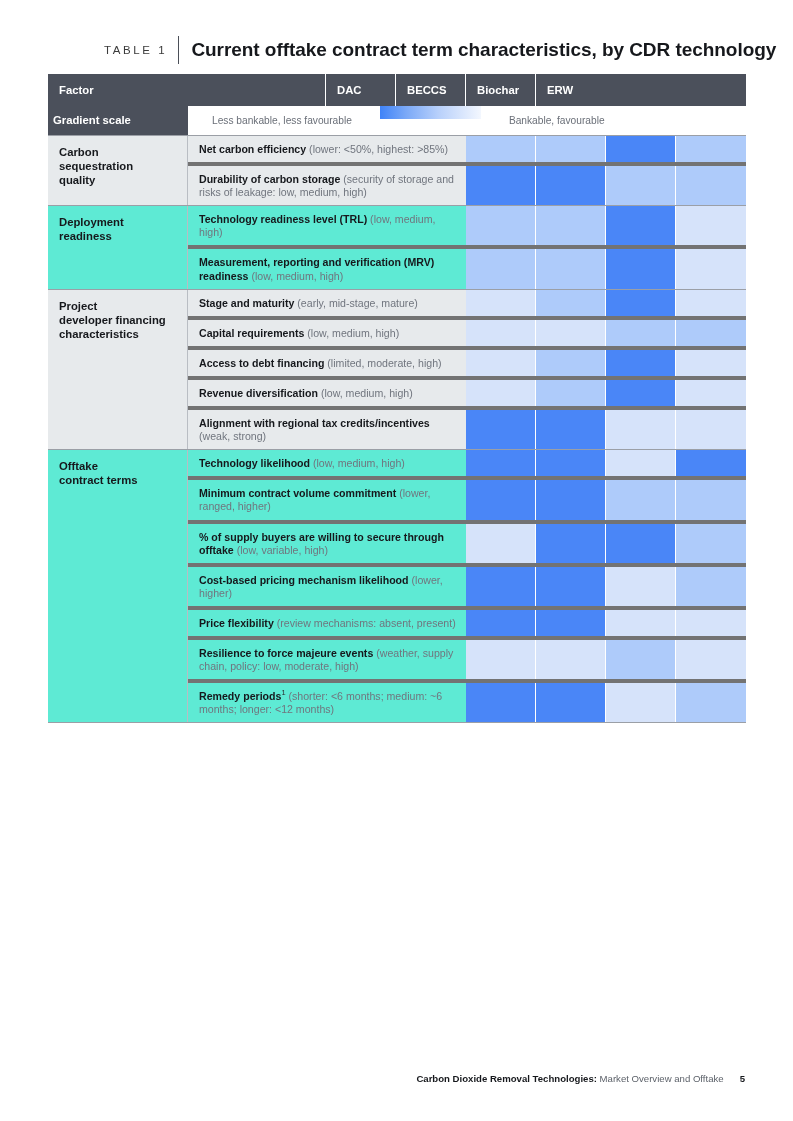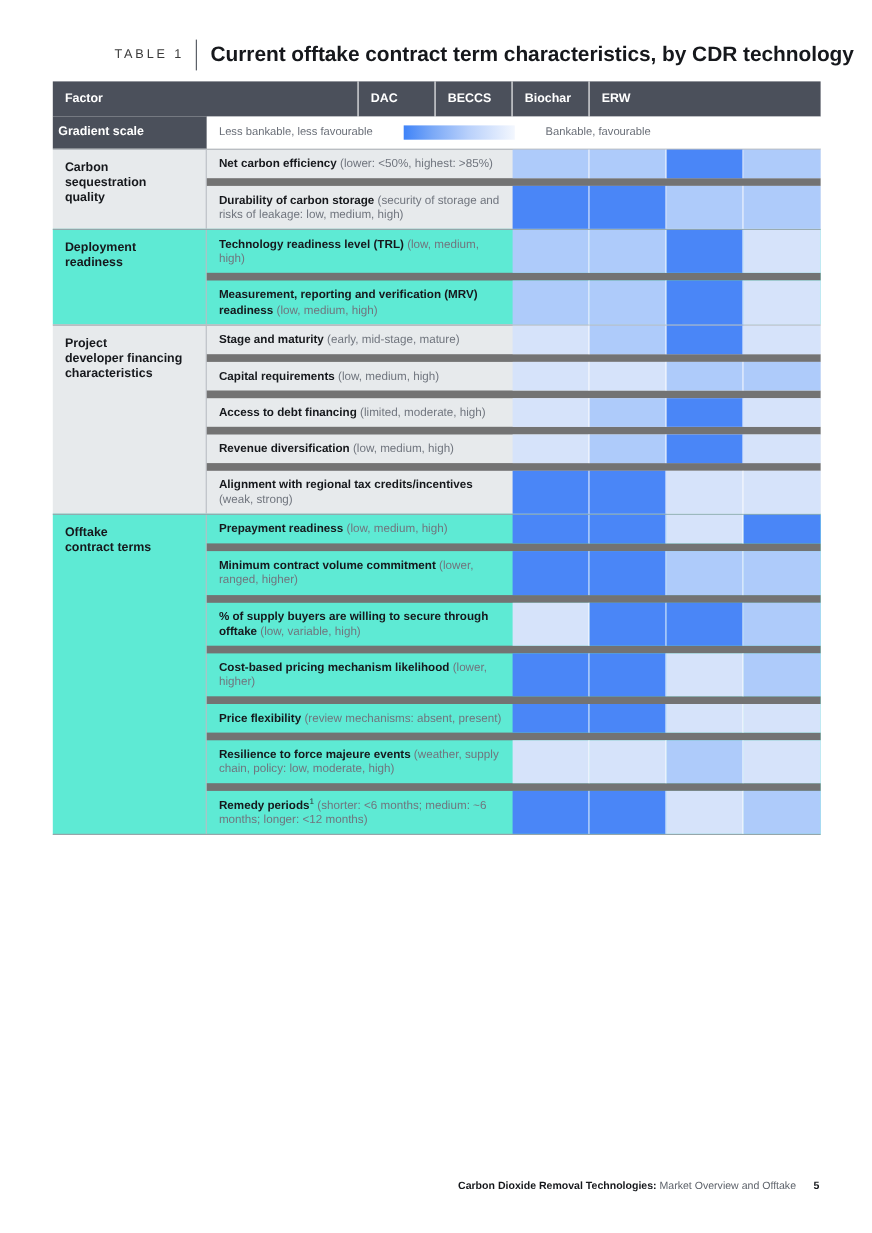--- a/index.html
+++ b/index.html
@@ -100,22 +100,21 @@
     color: #ffffff;
     font-size: 11.3px;
     font-weight: 700;
     line-height: 29px;
     padding-left: 5px;
     box-sizing: border-box;
   }
   .grad-body {
     flex: 1 1 auto;
     display: flex;
-    align-items: center;
-    padding-left: 11px;
+    padding-left: 24px;
     background: #ffffff;
     box-sizing: border-box;
     gap: 20px;
   }
   .grad-cap {
     font-size: 10.2px;
     color: #6a6f78;
     line-height: 29px;
     white-space: nowrap;
   }
@@ -144,21 +143,21 @@
     line-height: 14.2px;
     border-right: 1px solid #b9bdc3;
   }
 
   .rows-wrap { flex: 1 1 auto; }
 
   .frow {
     display: flex;
     width: 558px;
     box-sizing: border-box;
-    border-bottom: 7px solid #737373;
+    border-bottom: 4px solid #737373;
   }
   .frow:last-child { border-bottom: none; }
 
   .fcell {
     width: 278px;
     flex: 0 0 278px;
     box-sizing: border-box;
     padding: 7px 9px 6px 11px;
     font-size: 10.6px;
     line-height: 13.1px;
@@ -300,21 +299,21 @@
               <div class="vcell lv3" style="background: rgb(74, 134, 247);"></div>
               <div class="vcell lv1" style="background: rgb(214, 227, 250);"></div>
               <div class="vcell lv1" style="background: rgb(214, 227, 250);"></div>
             </div>
           </div>
         </div>
         <div class="group plain topline botline">
           <div class="cat-cell">Offtake<br>contract terms</div>
           <div class="rows-wrap">
             <div class="frow">
-              <div class="fcell"><b>Prepayment readiness</b><span class="sub"> (low, medium, high)</span></div>
+              <div class="fcell"><b>Technology likelihood</b><span class="sub"> (low, medium, high)</span></div>
               <div class="vcell lv3" style="background: rgb(74, 134, 247);"></div>
               <div class="vcell lv3" style="background: rgb(74, 134, 247);"></div>
               <div class="vcell lv1" style="background: rgb(214, 227, 250);"></div>
               <div class="vcell lv3" style="background: rgb(74, 134, 247);"></div>
             </div>
             <div class="frow">
               <div class="fcell"><b>Minimum contract volume commitment</b><span class="sub"> (lower, ranged, higher)</span></div>
               <div class="vcell lv3" style="background: rgb(74, 134, 247);"></div>
               <div class="vcell lv3" style="background: rgb(74, 134, 247);"></div>
               <div class="vcell lv2" style="background: rgb(174, 203, 250);"></div>

